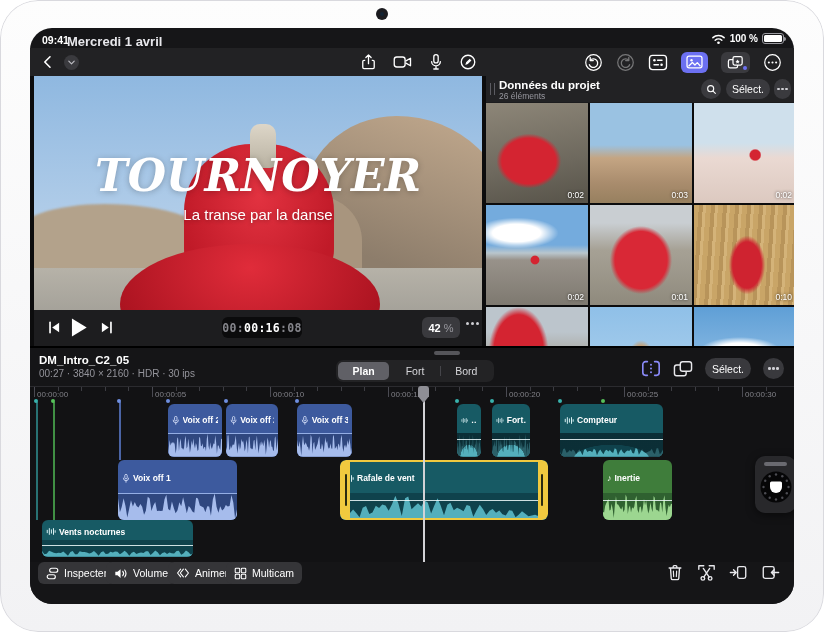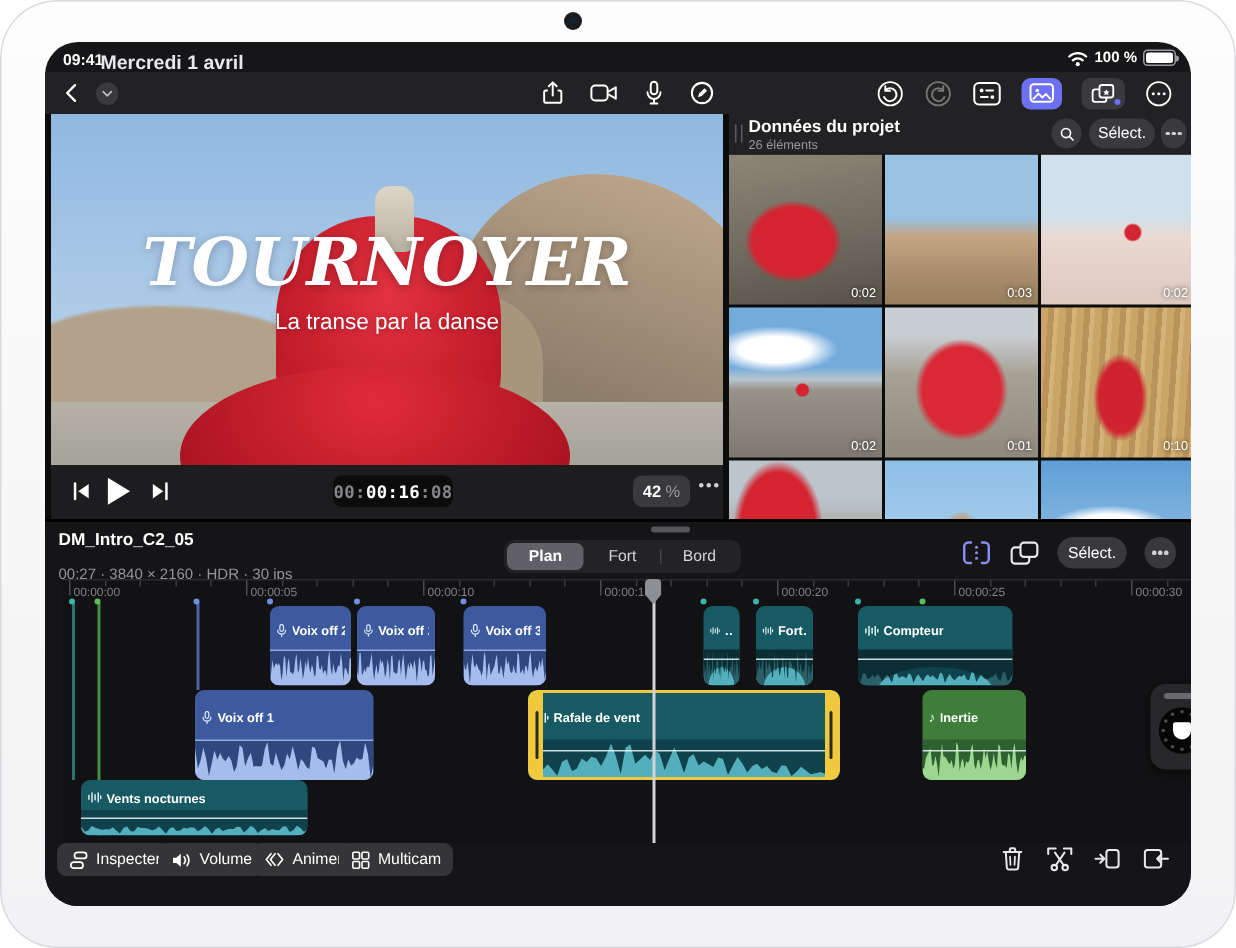--- a/index.html
+++ b/index.html
@@ -78,31 +78,31 @@
   .v-golden-grass { background:radial-gradient(ellipse 26px 42px at 52% 60%, #cf2330 0 55%, rgba(207,35,48,0) 70%), repeating-linear-gradient(94deg,#c9a567 0 5px,#b8945a 5px 9px,#d4b379 9px 12px);text-decoration:underline; }
   .v-red-closeup { background:radial-gradient(ellipse 40px 60px at 32% 45%, #d42431 0 62%, rgba(212,36,49,0) 75%), linear-gradient(180deg,#bcc5cc 0 25%,#a09a8d 60%,#8b857a); }
   .v-hat-closeup { background:radial-gradient(ellipse 22px 40px at 50% 62%, #c3a077 0 58%, rgba(195,160,119,0) 72%), linear-gradient(180deg,#8fc0e8,#b4d4ee); }
   .v-sky-clouds { background:radial-gradient(ellipse 55px 20px at 45% 45%, #fff 0 45%, rgba(255,255,255,0) 75%), linear-gradient(180deg,#5f9fd6,#a8cdec); }
 
   
   .timeline { position:absolute; left:0; top:318px; width:100%; height:258px; background:#151517; border-top:2px solid #000; }
   .tl-header { position:absolute; left:0; top:0; width:100%; height:38px; }
   .tl-drag { position:absolute; left:404px; top:3px; width:26px; height:4px; border-radius:2px; background:#55555a; }
   .tl-name { position:absolute; left:9px; top:6px; font-size:11.5px; font-weight:bold; }
-  .tl-meta { position:absolute; left:9px; top:20px; font-size:10px; color:#94949b;margin-top:10px; }
+  .tl-meta { position:absolute; left:9px; top:20px; font-size:10px; color:#94949b; }
   .seg { position:absolute; left:306px; top:12px; width:158px; height:22px; background:#232325; border-radius:7px; display:flex; padding:2px; }
   .seg-item { flex:1; display:flex; align-items:center; justify-content:center; font-size:10.5px; color:#d6d6da; border-radius:5px; position:relative; }
   .seg-item.active { background:#606066; color:#fff; font-weight:bold; }
   .seg-item:not(.active):not(:last-child)::after { content:""; position:absolute; right:0; top:4px; bottom:4px; width:1px; background:#45454a; }
   .tl-right { position:absolute; right:10px; top:10px; display:flex; align-items:center; gap:12px; }
   .tl-select { width:46px; height:21px; border-radius:11px; background:#39393d; font-size:10.5px; display:flex; align-items:center; justify-content:center; }
   .tl-more { width:21px; height:21px; border-radius:50%; background:#39393d; display:flex; align-items:center; justify-content:center; gap:1.5px; }
   .tl-more i { width:2.5px; height:2.5px; border-radius:50%; background:#cfcfd4; }
 
-  .tl-body { position:absolute; left:12px; top:38px; width:100%; height:176px; background:#121214; overflow:hidden;text-decoration:underline; }
+  .tl-body { position:absolute; left:0; top:38px; width:100%; height:176px; background:#121214; overflow:hidden;text-decoration:underline; }
   .ruler { position:absolute; left:0; top:0; width:100%; height:16px; border-top:1px solid #2b2b2f; }
   .r-label { position:absolute; top:3px; font-size:8px; color:#808087; white-space:nowrap; }
   .r-tick { position:absolute; top:0; width:1px; height:4px; background:#3c3c42; }
   .r-tickb { position:absolute; top:0; width:1px; height:10px; background:#4a4a52; }
   .marker { position:absolute; top:13px; width:4px; height:4px; border-radius:50%; }
   .stem { position:absolute; width:1.5px; opacity:.8; }
 
   .clip { position:absolute; border-radius:6px; overflow:hidden; display:flex; flex-direction:column; }
   .clip-head { display:flex; align-items:center; gap:3px; padding:3px 4px 0 4px; flex:1 1 auto; min-height:0; overflow:hidden; }
   .clip-label { font-size:8.5px; font-weight:bold; color:#fff; white-space:nowrap; overflow:hidden; }

